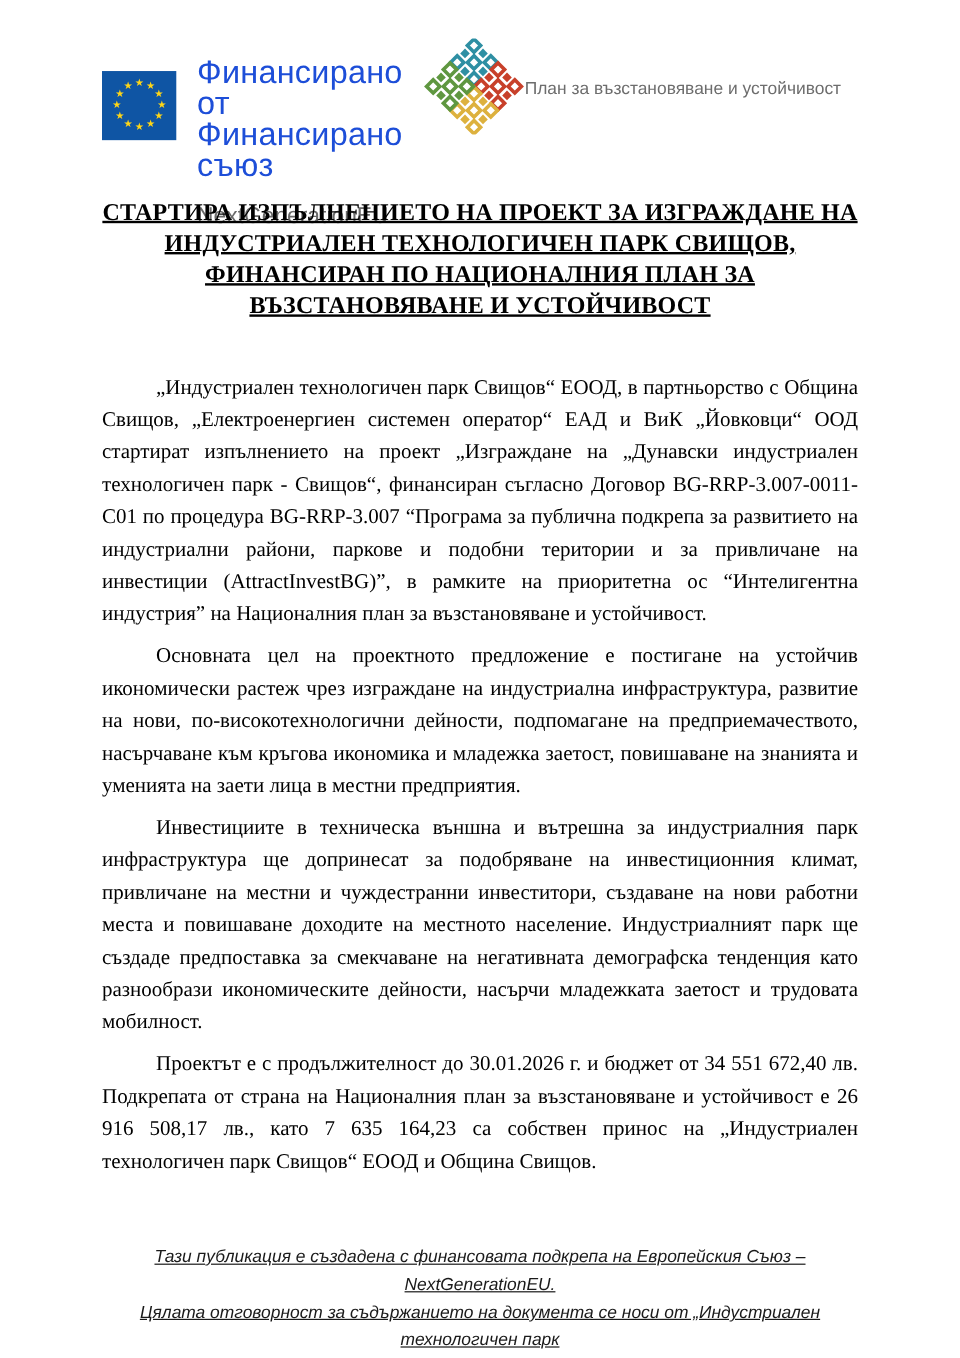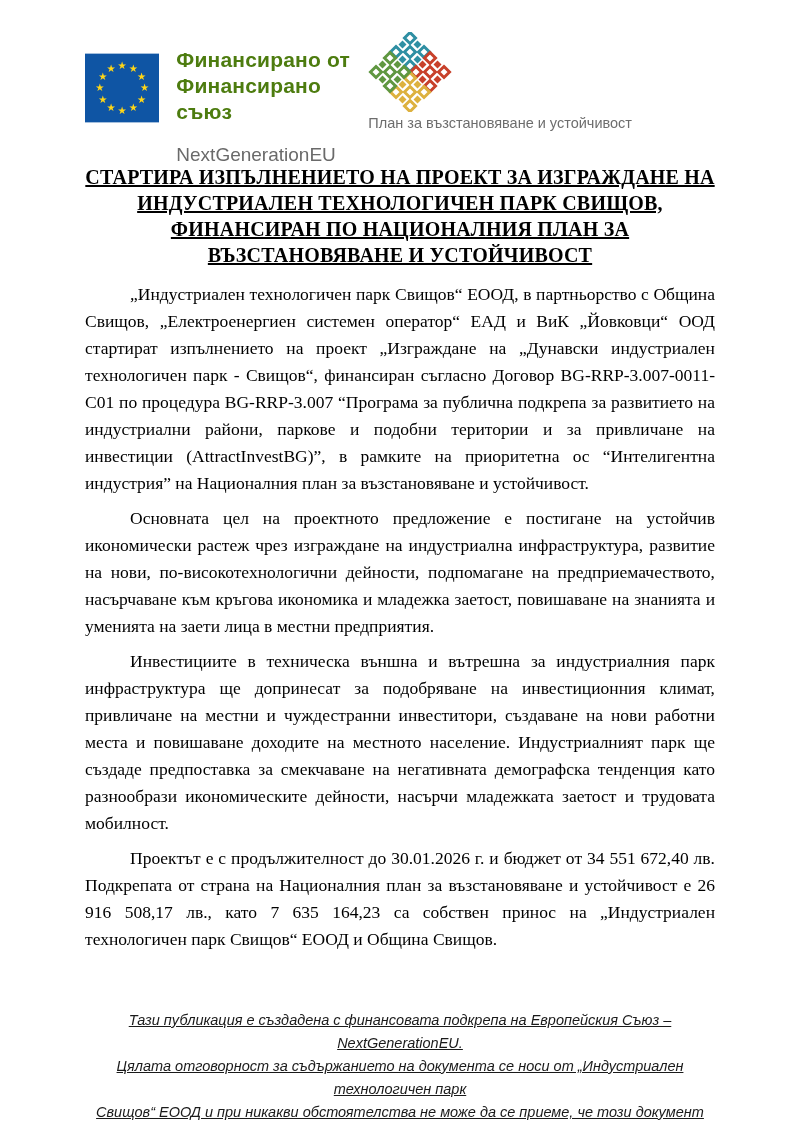--- a/index.html
+++ b/index.html
@@ -29,35 +29,36 @@
     align-items: flex-start;
     gap: 17px;
     margin-top: 21px;
   }
   .eu-flag { display: block; }
   .eu-text {
     font-family: "Liberation Sans", sans-serif;
     margin-top: -4px;
   }
   .eu-text .funded-line {
-    color: #4d7c0f;
-    font-weight: bold;
-    font-size: 21px;
+    color: #1d4ed8;
+    font-weight: normal;
+    font-size: 27px;
     line-height: 26px;
     letter-spacing: 0.2px;
   }
   .eu-text .ngeu {
     color: #6a6a6a;
     font-size: 19px;
     line-height: 24px;
     margin-top: 18px;
   }
   .plan-block {
     display: flex;
-    flex-direction: column;
+    flex-direction: row;
+    align-items: center;
     margin-right: 83px;
     margin-top: 2px;
   }
   .plan-caption {
     font-family: "Liberation Sans", sans-serif;
     font-size: 14.5px;
     color: #6d6d6d;
     white-space: nowrap;
     margin-top: 3px;
   }
@@ -66,21 +67,21 @@
   .title {
     margin: 34px 0 0 0;
     text-align: center;
     font-size: 20px;
     font-weight: bold;
     line-height: 26px;
     letter-spacing: 0.2px;
   }
 
   
-  .body-text { margin-top: 13px; }
+  .body-text { margin-top: 41px; }
   .body-text p {
     margin: 0 0 8px 0;
     font-size: 17.5px;
     line-height: 27px;
     text-align: justify;
     text-indent: 45px;
   }
 
   
   .disclaimer {

